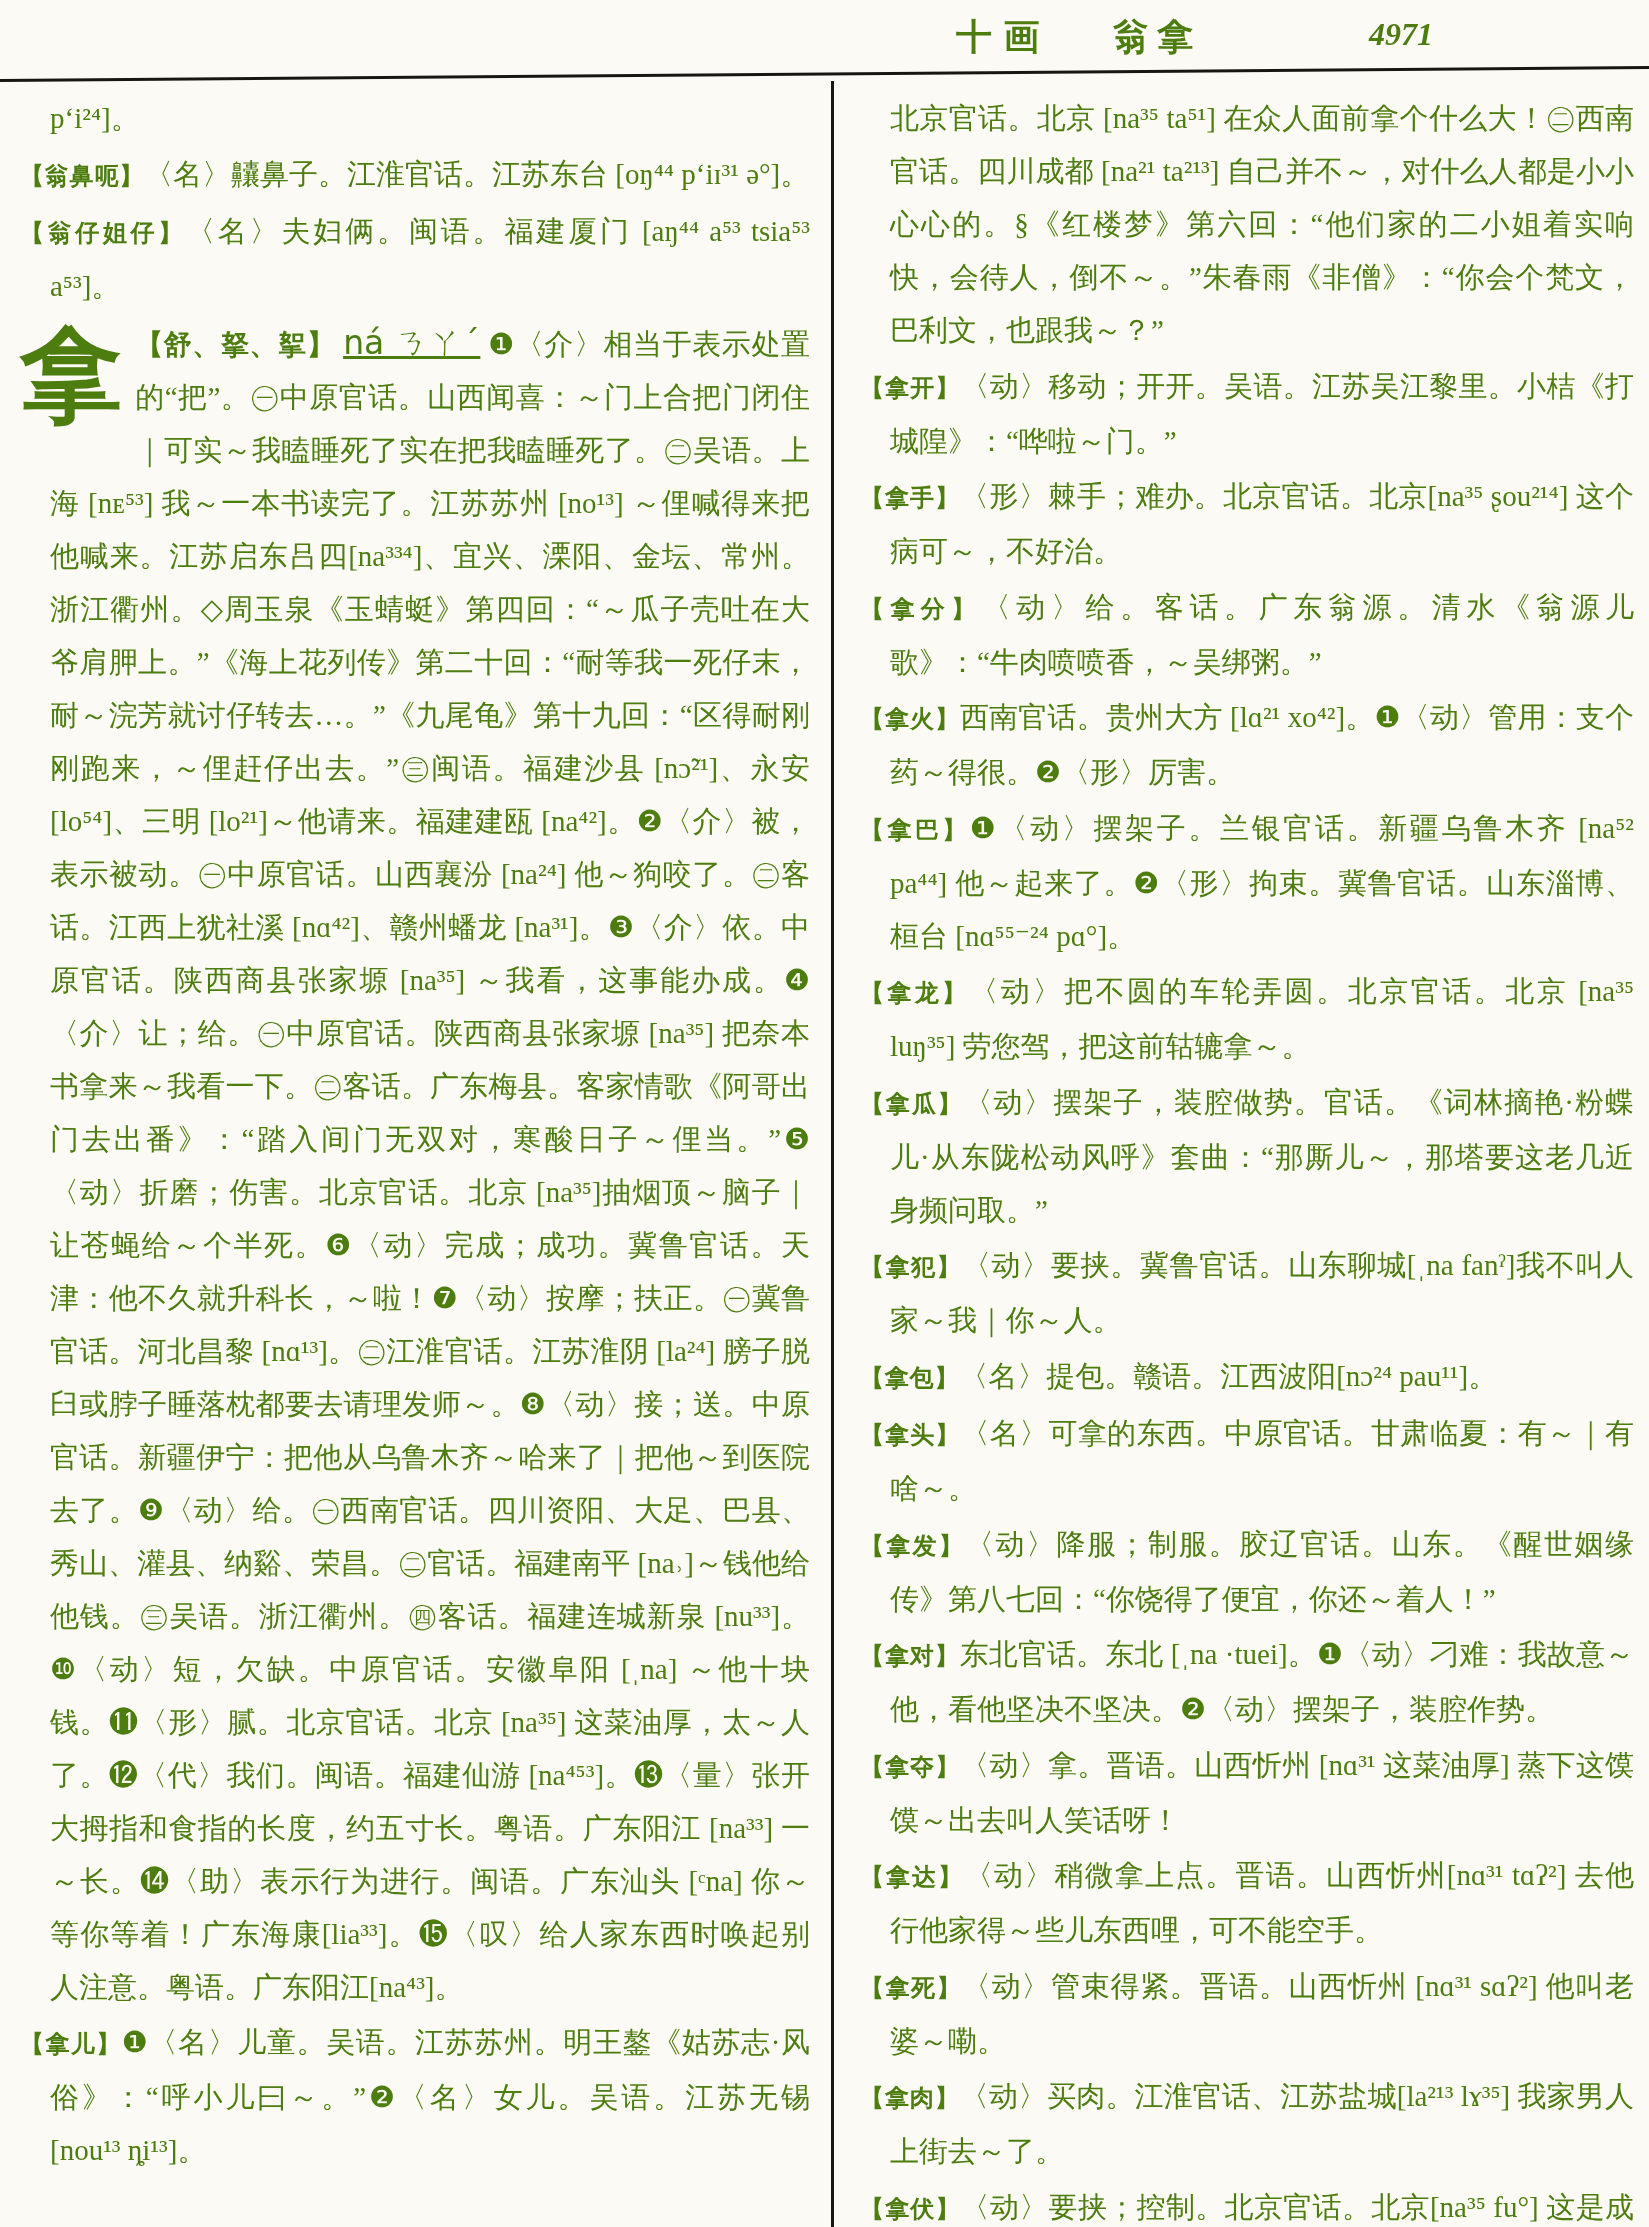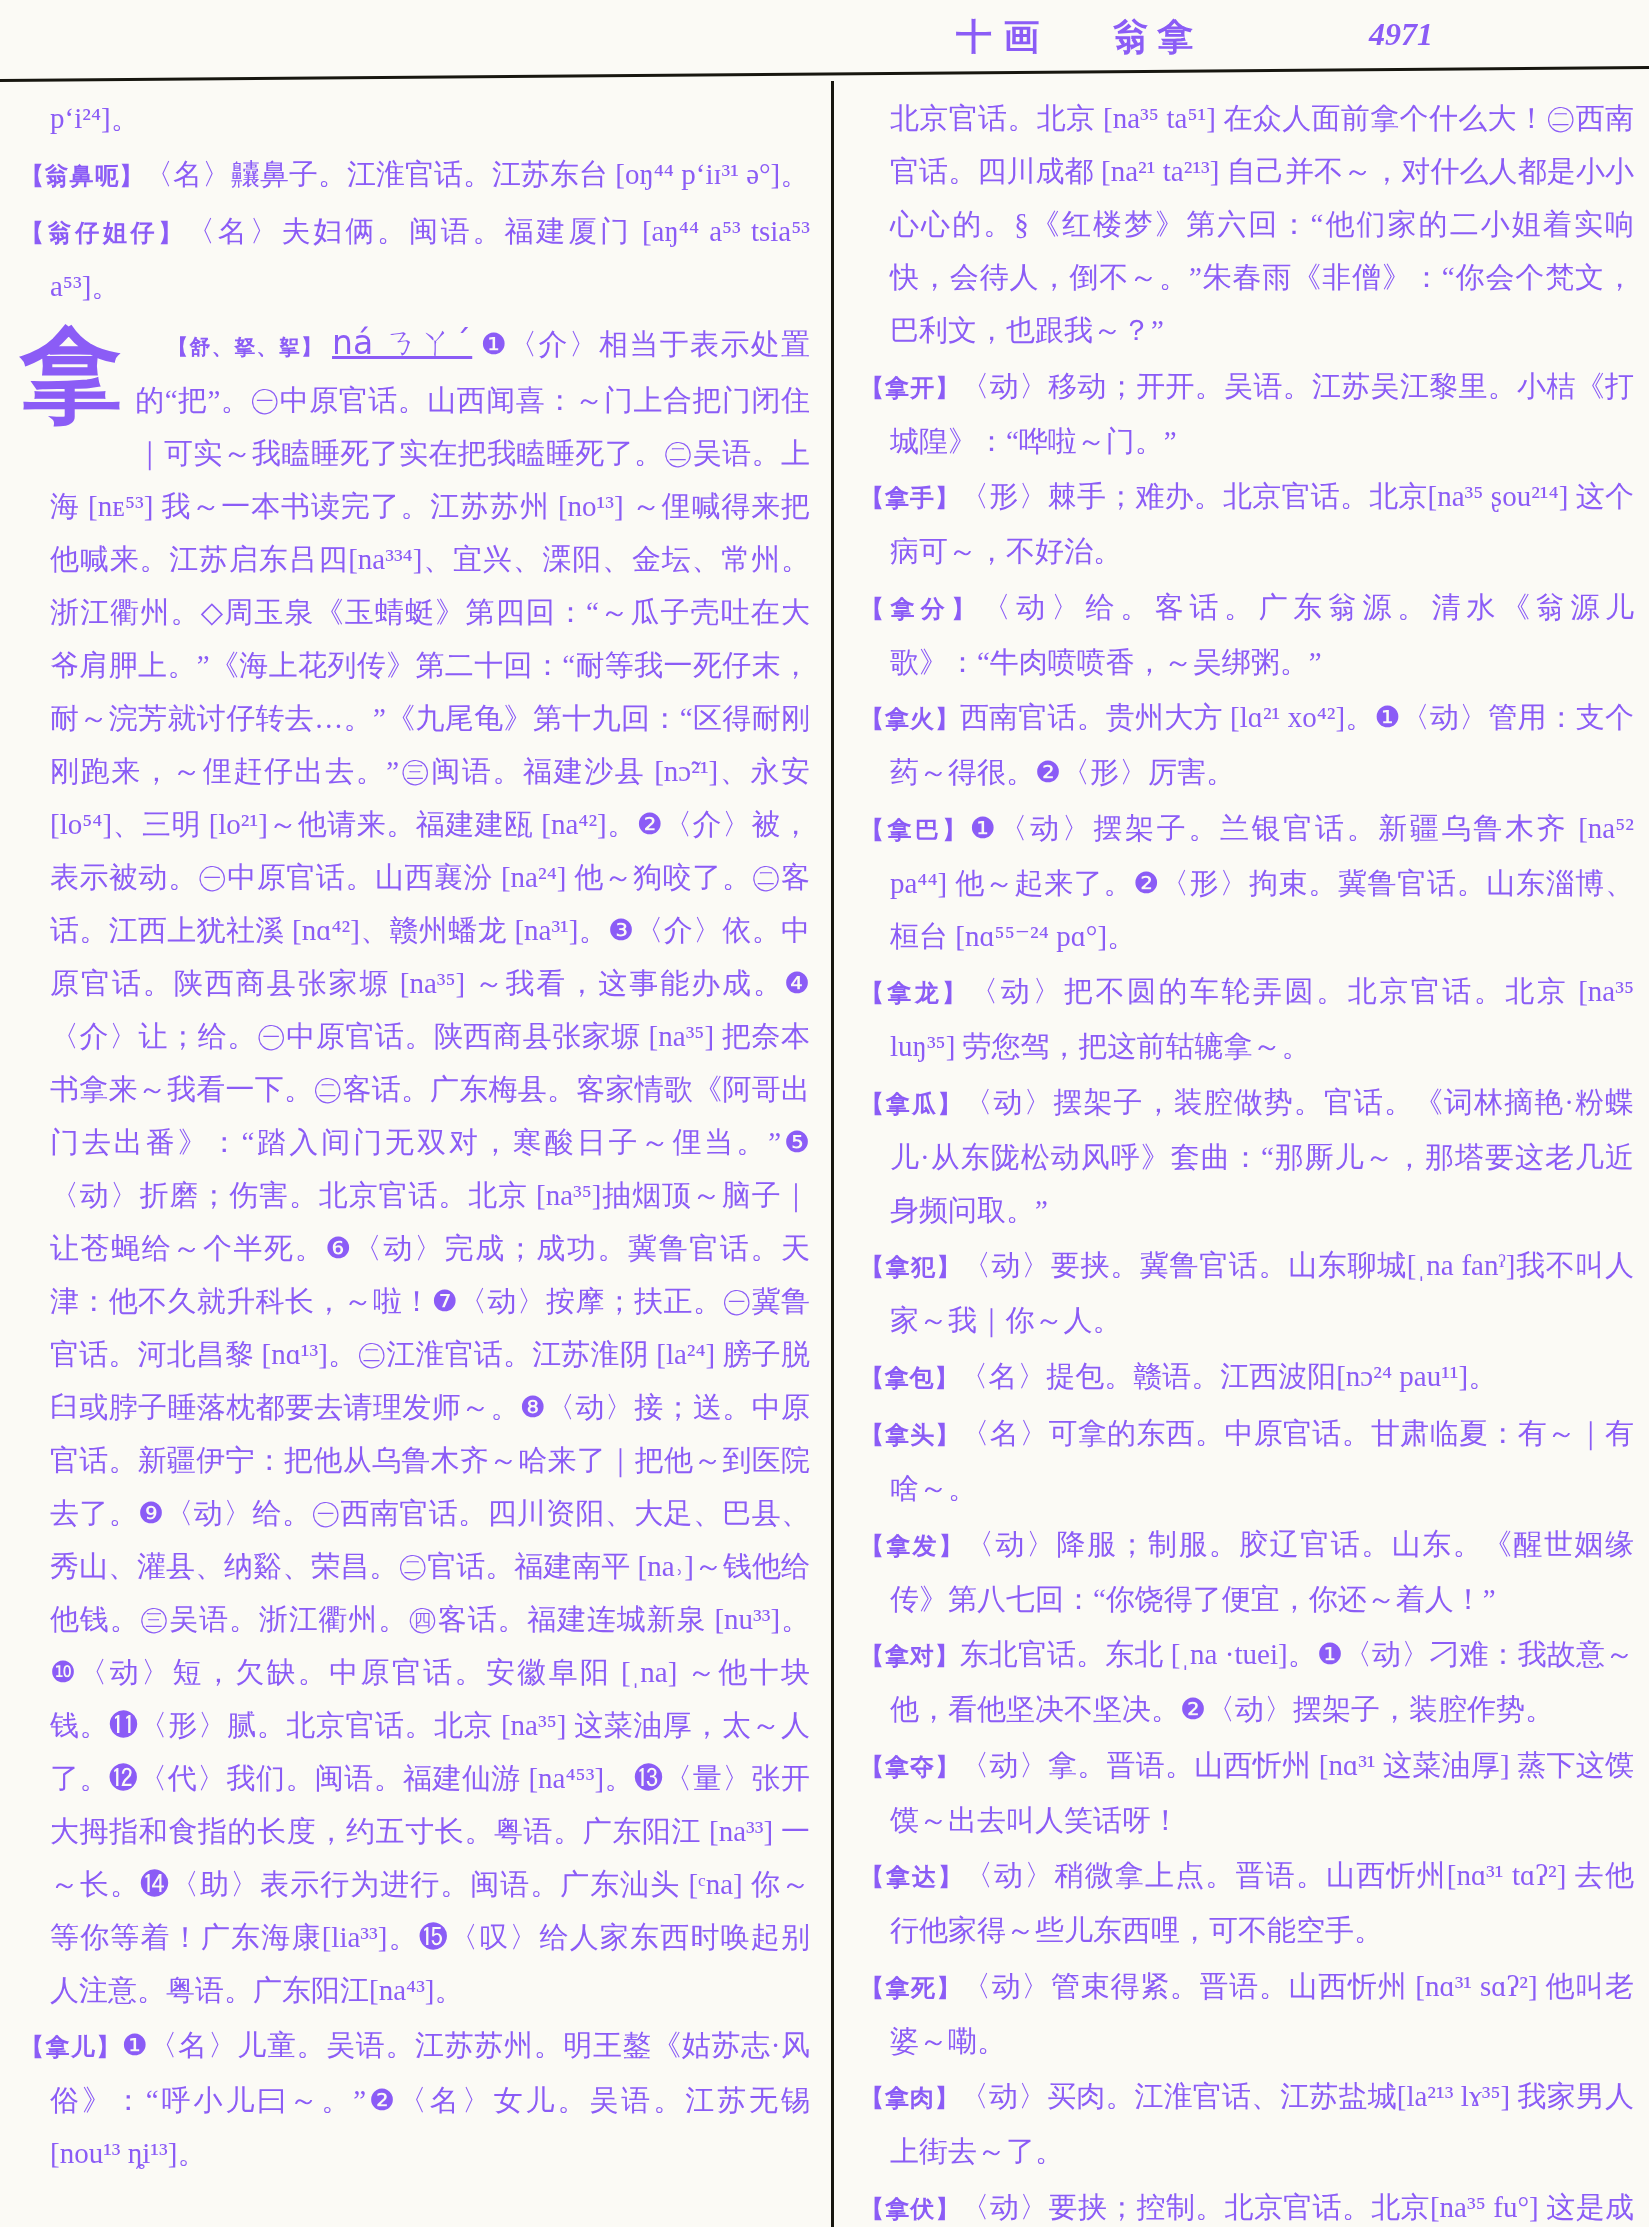--- a/index.html
+++ b/index.html
@@ -1,20 +1,20 @@
 <!DOCTYPE html>
 <html style="font-size:13.2px"><head>
 <meta charset="utf-8">
 <style>
   html,body{margin:0;padding:0;}
   .page{
     position:relative;
     width:1650px;height:2227px;
     background:#fbfaf5;
-    color:#8b5cf6;
+    color:#4d7c0f;
     font-family:"Liberation Serif","DejaVu Serif",serif;
     overflow:hidden;
   }
   .page-header{
     position:absolute;top:11.5px;left:907px;width:726px;
     font-size:36px;font-weight:bold;line-height:1.4;
     white-space:nowrap;
   }
   .page-header .section{position:absolute;left:49px;letter-spacing:11.5px;}
   .page-header .chars{position:absolute;left:206px;letter-spacing:8.2px;}
@@ -35,21 +35,21 @@
   .col-right{left:860px;width:774px;}
   .col p{margin:0 0 2.5px 0;padding-left:30px;text-indent:-30px;}
   .col p.continuation{text-indent:0;}
   .col p.headword{text-indent:0;}
   .head{font-weight:bold;font-size:24px;letter-spacing:0.8px;}
   .bigchar{
     float:left;
     font-size:102px;line-height:1.12;font-weight:bold;
     margin:3.3px 13.2px 0 -30px;
   }
-  .variants{font-weight:bold;font-size:21px;margin-left:32px;}
+  .variants{font-weight:bold;font-size:28px;}
   .pron{font-family:"DejaVu Sans","Liberation Sans",sans-serif;font-size:33px;text-decoration:underline;}
 </style>
 </head>
 <body>
 
 <div class="page">
 
   <div class="page-header">
     <span class="section">十画</span>
     <span class="chars">翁拿</span>

